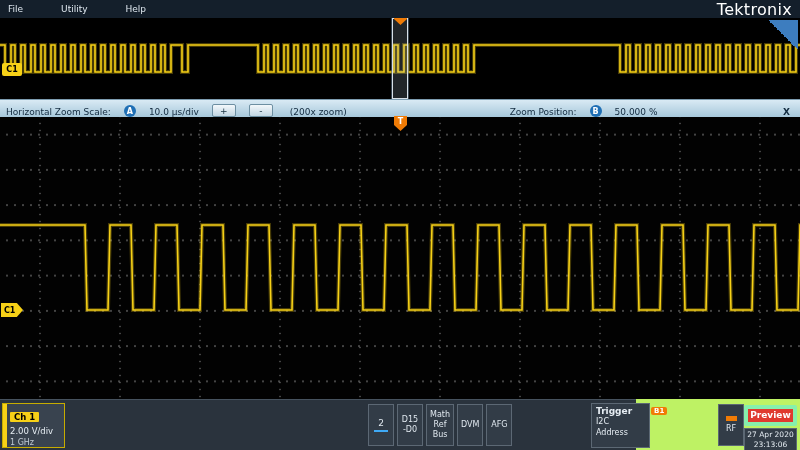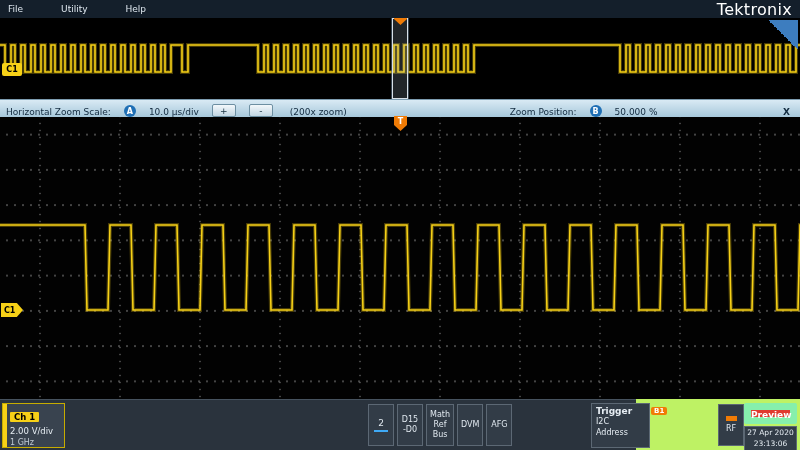--- a/index.html
+++ b/index.html
@@ -87,21 +87,21 @@
   .acq-panel { left:653px; width:62px; }
   .trig-title { display:flex; align-items:center; }
   .trig-badge { background:var(--trigger-orange); color:#fff; font-size:7px; font-weight:bold;
     padding:0 3px; border-radius:2px; margin-left:19px; }
 
   .rf-btn { position:absolute; left:718px; top:4px; width:23px; height:42px; }
   .rf-ind { width:11px; height:5px; background:var(--trigger-orange); margin-bottom:3px; border:0 !important; }
 
   .right-col { position:absolute; left:744px; top:3px; width:53px; }
   .preview-btn { width:53px; height:21px; background:var(--preview-red); color:#fff;
-    border:7px solid #86efac; border-radius:2px; font-size:9px; font-weight:bold; cursor:pointer; }
+    border:4px solid #86efac; border-radius:2px; font-size:9px; font-weight:bold; cursor:pointer; }
   .datetime { margin-top:2px; background:var(--panel-bg); border:1px solid var(--panel-border);
     font-size:7.5px; text-align:center; line-height:1.45; padding:1px 0; }
 </style>
 </head>
 <body>
 
 <div class="screen">
 
   <header class="menu-bar">
     <nav class="menu-items">

